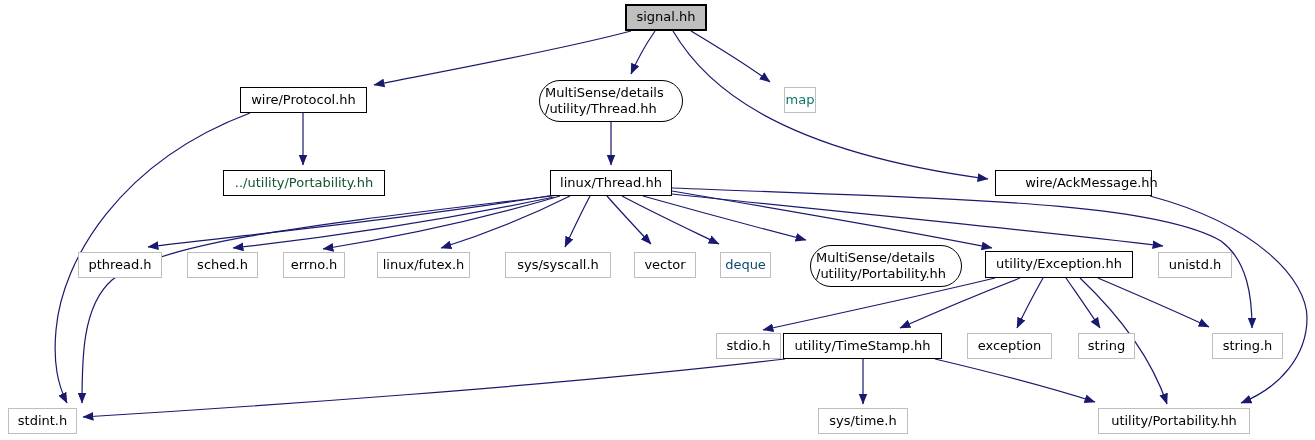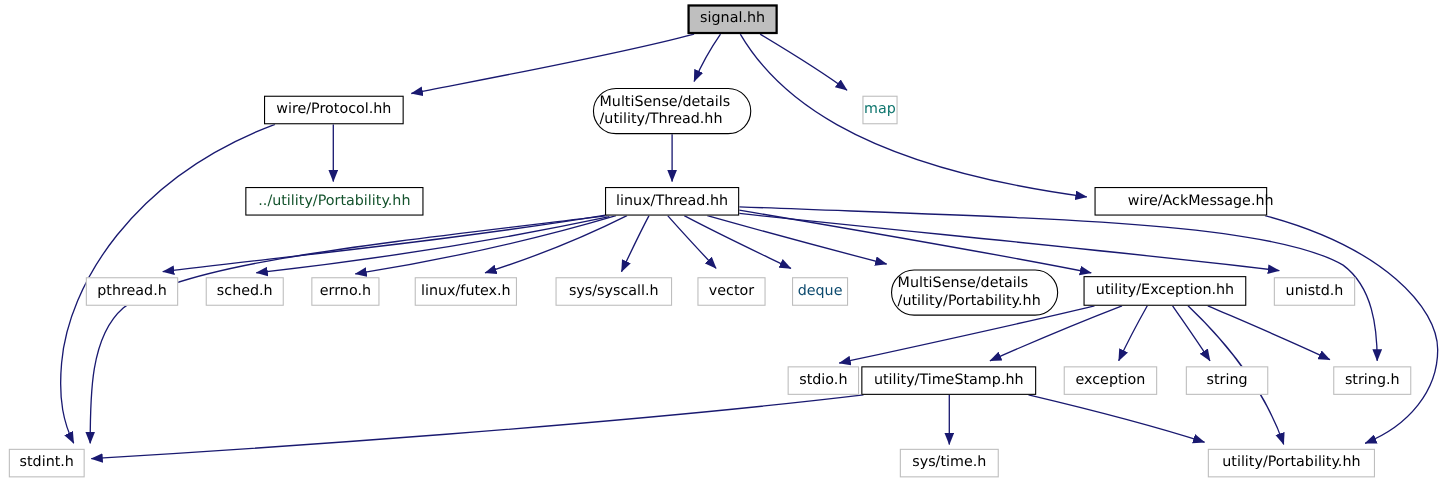--- a/index.html
+++ b/index.html
@@ -74,19 +74,19 @@
       <div class="node external" style="left: 505px; top: 252px; width: 106px; height: 26px; background: rgb(255, 255, 255); border-color: rgb(190, 190, 190); color: rgb(0, 0, 0);"><span>sys/syscall.h</span></div>
       <div class="node external" style="left: 634px; top: 252px; width: 62px; height: 26px; background: rgb(255, 255, 255); border-color: rgb(190, 190, 190); color: rgb(0, 0, 0);"><span>vector</span></div>
       <div class="node external" style="left: 720px; top: 252px; width: 51px; height: 26px; background: rgb(255, 255, 255); border-color: rgb(190, 190, 190); color: #0c4a6e;"><span>deque</span></div>
       <div class="node documented multiline" style="left: 810px; top: 245px; width: 152px; height: 42px; background: rgb(255, 255, 255); border-color: rgb(0, 0, 0); color: rgb(0, 0, 0);"><span>MultiSense/details
 /utility/Portability.hh</span></div>
       <div class="node documented" style="left: 985px; top: 251px; width: 148px; height: 27px; background: rgb(255, 255, 255); border-color: rgb(0, 0, 0); color: rgb(0, 0, 0);"><span>utility/Exception.hh</span></div>
       <div class="node external" style="left: 1158px; top: 252px; width: 74px; height: 26px; background: rgb(255, 255, 255); border-color: rgb(190, 190, 190); color: rgb(0, 0, 0);"><span>unistd.h</span></div>
       <div class="node external" style="left: 692px; top: 333px; width: 65px; height: 26px; background: rgb(255, 255, 255); border-color: rgb(190, 190, 190); color: rgb(0, 0, 0); margin-left: 24px;"><span>stdio.h</span></div>
       <div class="node documented" style="left: 783px; top: 333px; width: 159px; height: 26px; background: rgb(255, 255, 255); border-color: rgb(0, 0, 0); color: rgb(0, 0, 0);"><span>utility/TimeStamp.hh</span></div>
       <div class="node external" style="left: 967px; top: 333px; width: 85px; height: 26px; background: rgb(255, 255, 255); border-color: rgb(190, 190, 190); color: rgb(0, 0, 0);"><span>exception</span></div>
-      <div class="node external" style="left: 1078px; top: 333px; width: 75px; height: 26px; background: rgb(255, 255, 255); border-color: rgb(190, 190, 190); color: rgb(0, 0, 0);"><span>string</span></div>
+      <div class="node external" style="left: 1078px; top: 333px; width: 57px; height: 26px; background: rgb(255, 255, 255); border-color: rgb(190, 190, 190); color: rgb(0, 0, 0);"><span>string</span></div>
       <div class="node external" style="left: 1212px; top: 333px; width: 71px; height: 26px; background: rgb(255, 255, 255); border-color: rgb(190, 190, 190); color: rgb(0, 0, 0);"><span>string.h</span></div>
       <div class="node external" style="left: 8px; top: 408px; width: 69px; height: 26px; background: rgb(255, 255, 255); border-color: rgb(190, 190, 190); color: rgb(0, 0, 0);"><span>stdint.h</span></div>
       <div class="node external" style="left: 818px; top: 408px; width: 90px; height: 26px; background: rgb(255, 255, 255); border-color: rgb(190, 190, 190); color: rgb(0, 0, 0);"><span>sys/time.h</span></div>
       <div class="node external" style="left: 1098px; top: 408px; width: 152px; height: 26px; background: rgb(255, 255, 255); border-color: rgb(190, 190, 190); color: rgb(0, 0, 0);"><span>utility/Portability.hh</span></div>
     </div>
 </div>
 
 </body></html>

